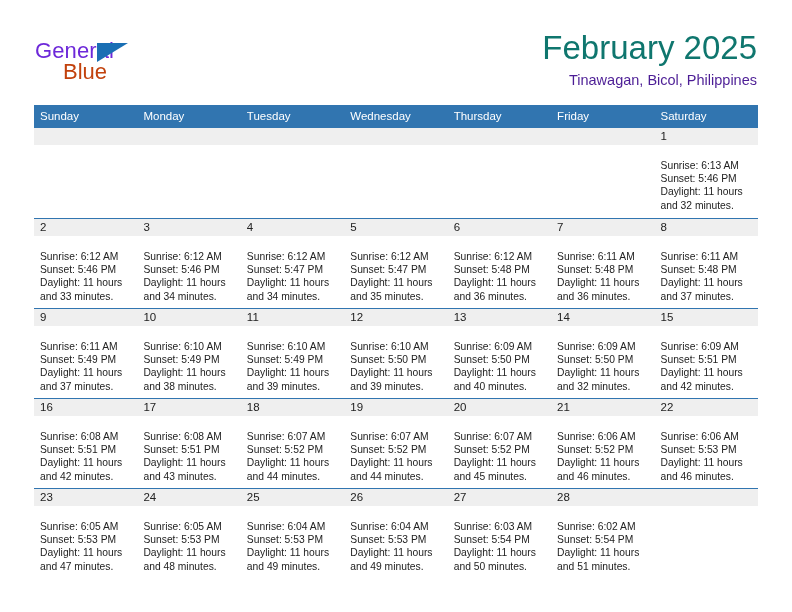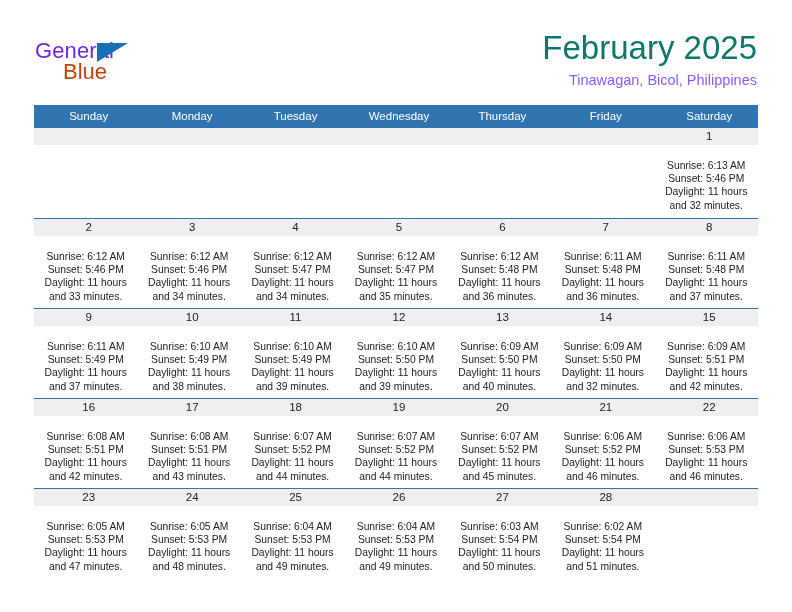--- a/index.html
+++ b/index.html
@@ -73,33 +73,32 @@
   }
   .cal-title {
     font-size: 33px;
     color: #0f766e;
     line-height: 32px;
     white-space: nowrap;
   }
   .cal-subtitle {
     margin-top: 7px;
     font-size: 14.5px;
-    color: #8b5cf6;
+    color: #4c1d95;
     line-height: 18px;
     white-space: nowrap;
     margin-left: 48px;
   }
 
   
   .calendar {
     position: absolute;
     left: 34px;
     top: 105px;
     width: 724px;
-    text-align: center;
   }
 
   .weekday-row {
     display: flex;
     width: 100%;
     background: #3175b0;
   }
   .weekday-cell {
     flex: 1 1 0;
     box-sizing: border-box;

